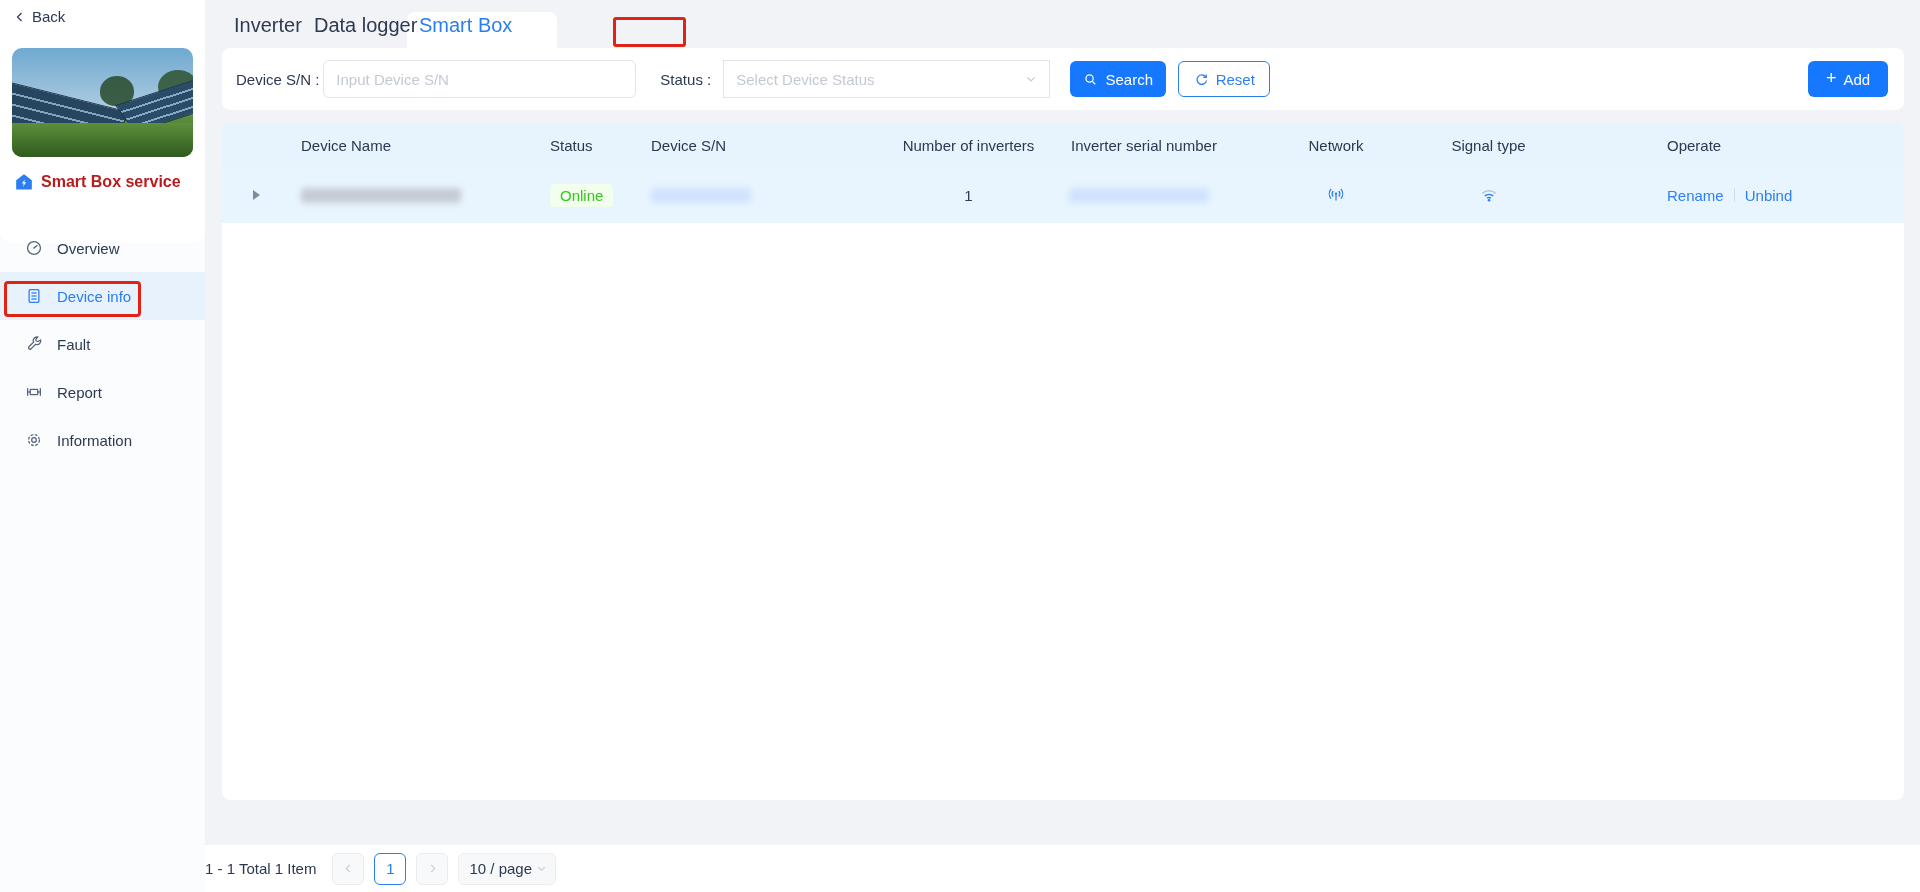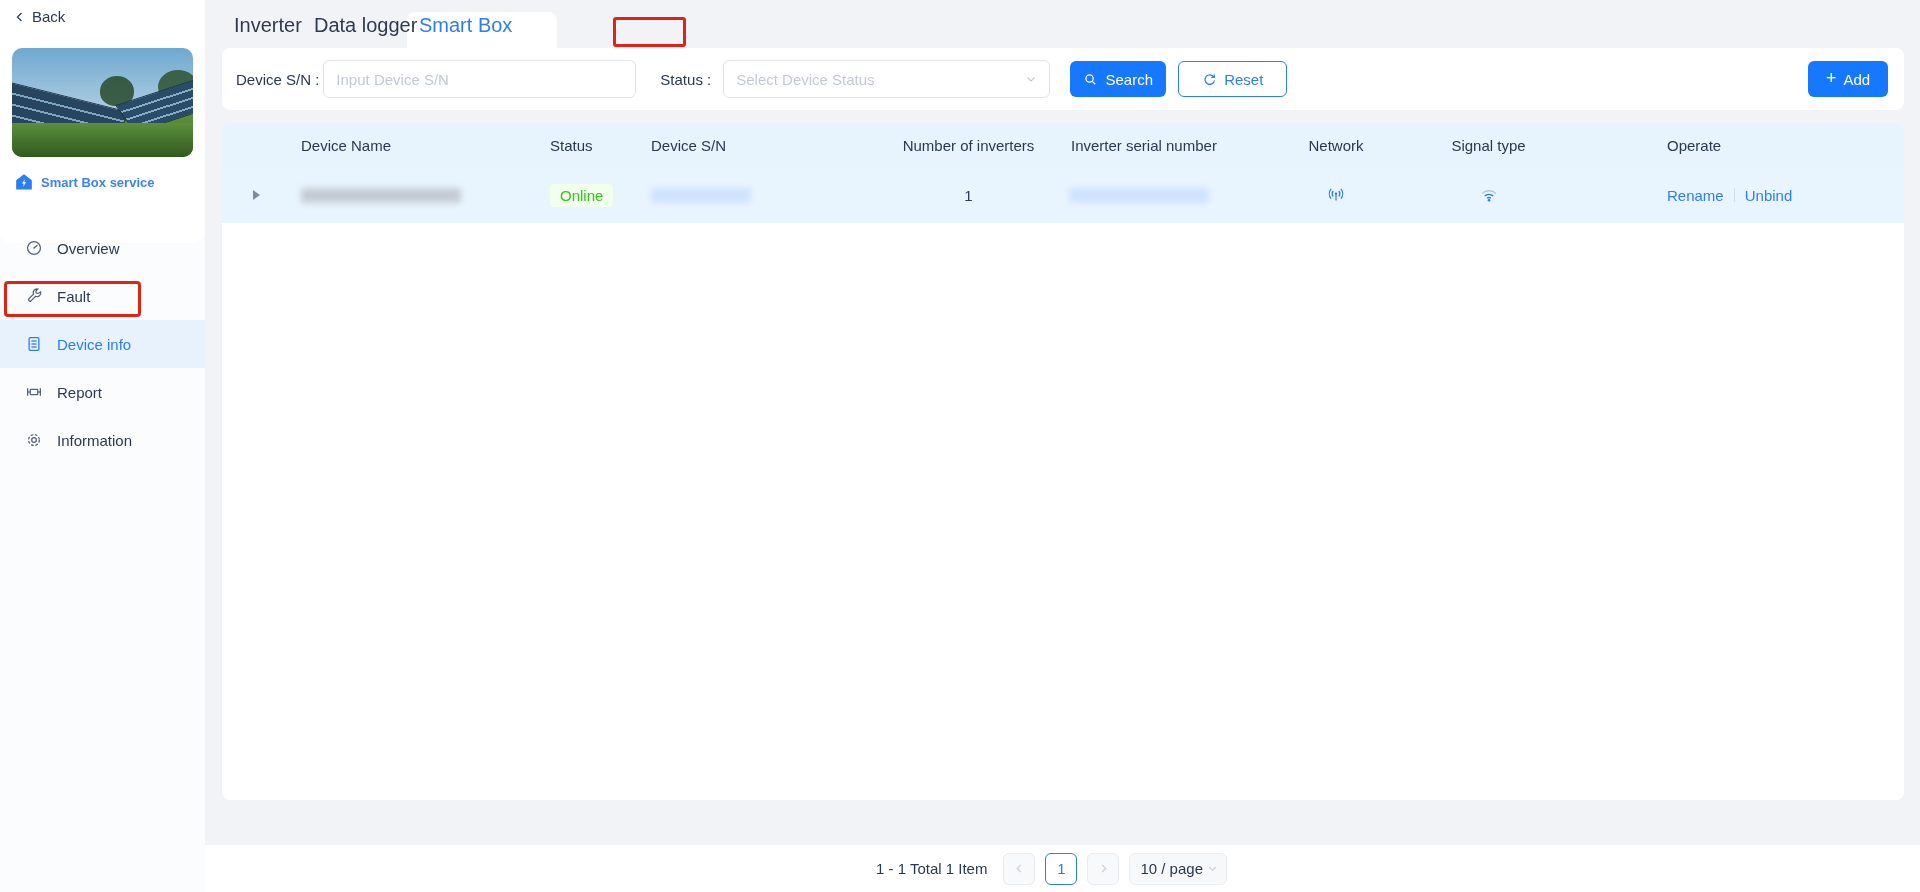--- a/index.html
+++ b/index.html
@@ -11,45 +11,45 @@
   .sidebar-head { position:absolute; left:0; top:0; width:205px; height:243px; background:#ffffff; border-radius:0 0 12px 12px; }
   .back-row { position:absolute; left:14px; top:8px; display:flex; align-items:center; gap:6px; cursor:pointer; }
   .back-row span { font-size:15px; color:#2b3950; }
   .photo { position:absolute; left:12px; top:48px; width:181px; height:109px; border-radius:10px; overflow:hidden; background:linear-gradient(#6fa9cf 0%, #a9c9e0 52%, #b9d3e4 58%, #5d8f3c 62%, #3d6b26 100%); }
   .photo .tree1 { position:absolute; left:88px; top:28px; width:34px; height:30px; background:#274a2a; border-radius:50% 50% 45% 45%; opacity:.85; }
   .photo .tree2 { position:absolute; left:146px; top:22px; width:40px; height:34px; background:#2d5230; border-radius:50%; opacity:.85; }
   .photo .panels-left { position:absolute; left:-14px; top:46px; width:120px; height:48px; transform:skewY(14deg) skewX(-28deg); background:repeating-linear-gradient(180deg,#27455f 0 9px,#7ea4c0 9px 11px); border:1px solid #1d3549; }
   .photo .panels-right { position:absolute; right:-18px; top:40px; width:86px; height:34px; transform:skewY(-18deg) skewX(30deg); background:repeating-linear-gradient(180deg,#2b4c68 0 7px,#86abc6 7px 9px); border:1px solid #1d3549; }
   .photo .grass { position:absolute; left:0; bottom:0; width:100%; height:34px; background:linear-gradient(#5d8f3c,#2f5a1e); }
   .service-row { position:absolute; left:14px; top:172px; display:flex; align-items:center; gap:7px; }
-  .service-row b { font-size:13px; color:#3b82f6;text-align:right; }
+  .service-row b { font-size:16px; color:#b91c1c;text-align:right; }
   .menu { position:absolute; left:0; top:224px; width:205px; }
   .menu-item { height:48px; display:flex; align-items:center; padding-left:25px; gap:14px; font-size:15px; color:#2e3a52; cursor:pointer; }
   .menu-item .mi { color:#566379; display:flex; }
   .menu-item.active { background:#e7f2fd; color:#2a7ef2; }
   .menu-item.active .mi { color:#2a7ef2; }
 
   
   .main { position:absolute; left:205px; top:0; right:0; bottom:0; background:#f1f3f6; }
   .tabbar { position:absolute; left:0; top:0; right:0; height:48px; }
   .tab { position:absolute; top:14px; font-size:20px; color:#2e3a52; cursor:pointer; white-space:nowrap; }
   .tab-pill { position:absolute; left:202px; top:12px; width:150px; height:40px; background:#ffffff; border-radius:8px 8px 0 0; }
   .tab.active { color:#2a7ef2; }
   .tab1 { left:29px; } .tab2 { left:109px; } .tab3 { left:214px; }
 
   .filter-card { position:absolute; left:17px; right:16px; top:48px; height:62px; background:#ffffff; border-radius:8px; display:flex; align-items:center; padding:0 16px 0 14px; }
   .f-label { font-size:15px; color:#2b3950; white-space:nowrap; }
   .f-input { width:313px; height:38px; margin-left:4px; border:1px solid #e1e5eb; border-radius:6px; padding:0 12px; font-size:15px; color:#2e3a52; outline:none; background:#fff; font-family:"Liberation Sans",sans-serif; }
   .f-input::placeholder { color:#c3c9d4; }
-  .f-select { width:327px; height:38px; margin-left:12px; border:1px solid #e1e5eb; border-radius:6px; padding:0 12px; display:flex; align-items:center; justify-content:space-between; background:#fff; cursor:pointer; }
+  .f-select { width:327px; height:38px; margin-left:12px; border:1px solid #e1e5eb; border-radius:0; padding:0 12px; display:flex; align-items:center; justify-content:space-between; background:#fff; cursor:pointer; }
   .f-select .ph { font-size:15px; color:#c3c9d4; }
   .status-label { margin-left:24px; }
   .btn { height:36px; border-radius:6px; display:flex; align-items:center; justify-content:center; gap:7px; font-size:15px; cursor:pointer; border:1px solid transparent; }
   .btn-search { width:96px; margin-left:20px; background:#1677ff; color:#fff; }
-  .btn-reset { width:109px; margin-left:12px; background:#fff; color:#2a7ef2; border-color:#2a7ef2; }
+  .btn-reset { width:92px; margin-left:12px; background:#fff; color:#2a7ef2; border-color:#2a7ef2; }
   .btn-add { width:80px; margin-left:auto; background:#1677ff; color:#fff; }
   .plus { font-size:18px; line-height:1; margin-top:-2px; }
 
   .table-card { position:absolute; left:17px; right:16px; top:123px; height:677px; background:#ffffff; border-radius:8px; overflow:hidden; }
   .tgrid { display:grid; grid-template-columns:68px 256px 100px 225px 195px 200px 140px 165px 1fr; align-items:center; }
   .thead { height:44px; background:#e7f3fd; font-size:15px; color:#2b3950; }
   .th { padding-left:5px; white-space:nowrap; }
   .th-name { padding-left:11px; } .th-status { padding-left:4px; } .th-count { text-align:center; padding-left:0; }
   .th-network,.th-signal { text-align:center; padding-left:0; }
   .th-operate { padding-left:96px; }
@@ -60,21 +60,21 @@
   .pill-name { width:160px; margin-left:11px; background:#c5cbd4; }
   .pill-sn { width:100px; margin-left:5px; background:#cfe2fd; }
   .pill-serial { width:140px; margin-left:3px; background:#cfe2fd; }
   .badge-online { display:inline-block; margin-left:4px; padding:3px 10px; background:#f1ffec; color:#35c71f; border-radius:4px; font-size:15px; }
   .cell-count { text-align:center; }
   .cell-icon { display:flex; justify-content:center; }
   .cell-ops { padding-left:96px; display:flex; align-items:center; gap:10px; }
   .op-link { color:#2e7ff2; cursor:pointer; white-space:nowrap; }
   .op-div { width:1px; height:14px; background:#d6dce4; }
 
-  .footer { position:absolute; left:0; right:0; bottom:0; height:47px; background:#ffffff; display:flex; align-items:center; justify-content:center; padding-right:22px; gap:10px; }
+  .footer { position:absolute; left:0; right:0; bottom:0; height:47px; background:#ffffff; display:flex; align-items:center; justify-content:flex-start; padding-right:22px; gap:10px; }
   .pg-summary { font-size:15px; color:#2b3950; margin-right:6px; }
   .pg-btn { width:32px; height:32px; border:1px solid #e9ebef; background:#f8f9fa; border-radius:6px; display:flex; align-items:center; justify-content:center; color:#c9cfd8; cursor:pointer; }
   .pg-page { width:32px; height:32px; border:1px solid #2a7ef2; background:#fff; border-radius:6px; display:flex; align-items:center; justify-content:center; color:#2a7ef2; font-size:15px; cursor:pointer; }
   .pg-size { height:32px; padding:0 8px 0 10px; border:1px solid #eceef2; background:#f7f8fa; border-radius:6px; display:flex; align-items:center; gap:4px; font-size:15px; color:#2b3950; cursor:pointer; }
 
   .anno { position:absolute; border:3px solid #e02317; z-index:9; pointer-events:none; }
   .anno-tab { left:408px; top:17px; width:73px; height:30px; border-radius:3px; }
   .anno-menu { left:4px; top:281px; width:137px; height:36px; border-radius:4px; }
 
   svg { display:block; }
@@ -110,38 +110,38 @@
     <div class="menu-item">
       <span class="mi">
         <svg width="18" height="18" viewBox="0 0 24 24" fill="none" stroke="currentColor" stroke-width="1.7">
             <circle cx="12" cy="12" r="8.6"></circle>
             <path d="M12 12 L16.6 8.2"></path>
             <circle cx="12" cy="12" r="1.1" fill="currentColor" stroke="none"></circle>
           </svg>
       </span>
       <span>Overview</span>
     </div>
-    <div class="menu-item">
-      <span class="mi">
-        <svg width="18" height="18" viewBox="0 0 24 24" fill="none" stroke="currentColor" stroke-width="1.7">
-            <path d="M20.8 6.6a4.8 4.8 0 0 1-6.6 5.7L8 18.5a2 2 0 0 1-2.8-2.8l6.2-6.2A4.8 4.8 0 0 1 17.1 2.9l-2.6 2.6.5 2.6 2.6.5z"></path>
-          </svg>
-      </span>
-      <span>Fault</span>
-    </div>
     <div class="menu-item active">
       <span class="mi">
         <svg width="18" height="18" viewBox="0 0 24 24" fill="none" stroke="currentColor" stroke-width="1.7">
             <rect x="5.5" y="3.5" width="13" height="17" rx="1.5"></rect>
             <line x1="8.5" y1="8" x2="15.5" y2="8"></line>
             <line x1="8.5" y1="12" x2="15.5" y2="12"></line>
             <line x1="8.5" y1="16" x2="15.5" y2="16"></line>
           </svg>
       </span>
       <span>Device info</span>
+    </div>
+    <div class="menu-item">
+      <span class="mi">
+        <svg width="18" height="18" viewBox="0 0 24 24" fill="none" stroke="currentColor" stroke-width="1.7">
+            <path d="M20.8 6.6a4.8 4.8 0 0 1-6.6 5.7L8 18.5a2 2 0 0 1-2.8-2.8l6.2-6.2A4.8 4.8 0 0 1 17.1 2.9l-2.6 2.6.5 2.6 2.6.5z"></path>
+          </svg>
+      </span>
+      <span>Fault</span>
     </div>
     <div class="menu-item">
       <span class="mi">
         <svg width="18" height="18" viewBox="0 0 24 24" fill="none" stroke="currentColor" stroke-width="1.7">
             <rect x="7" y="8.5" width="10" height="7" rx="1"></rect>
             <line x1="3.5" y1="7" x2="3.5" y2="17"></line>
             <line x1="20.5" y1="7" x2="20.5" y2="17"></line>
             <line x1="3.5" y1="12" x2="7" y2="12"></line>
             <line x1="17" y1="12" x2="20.5" y2="12"></line>
           </svg>

